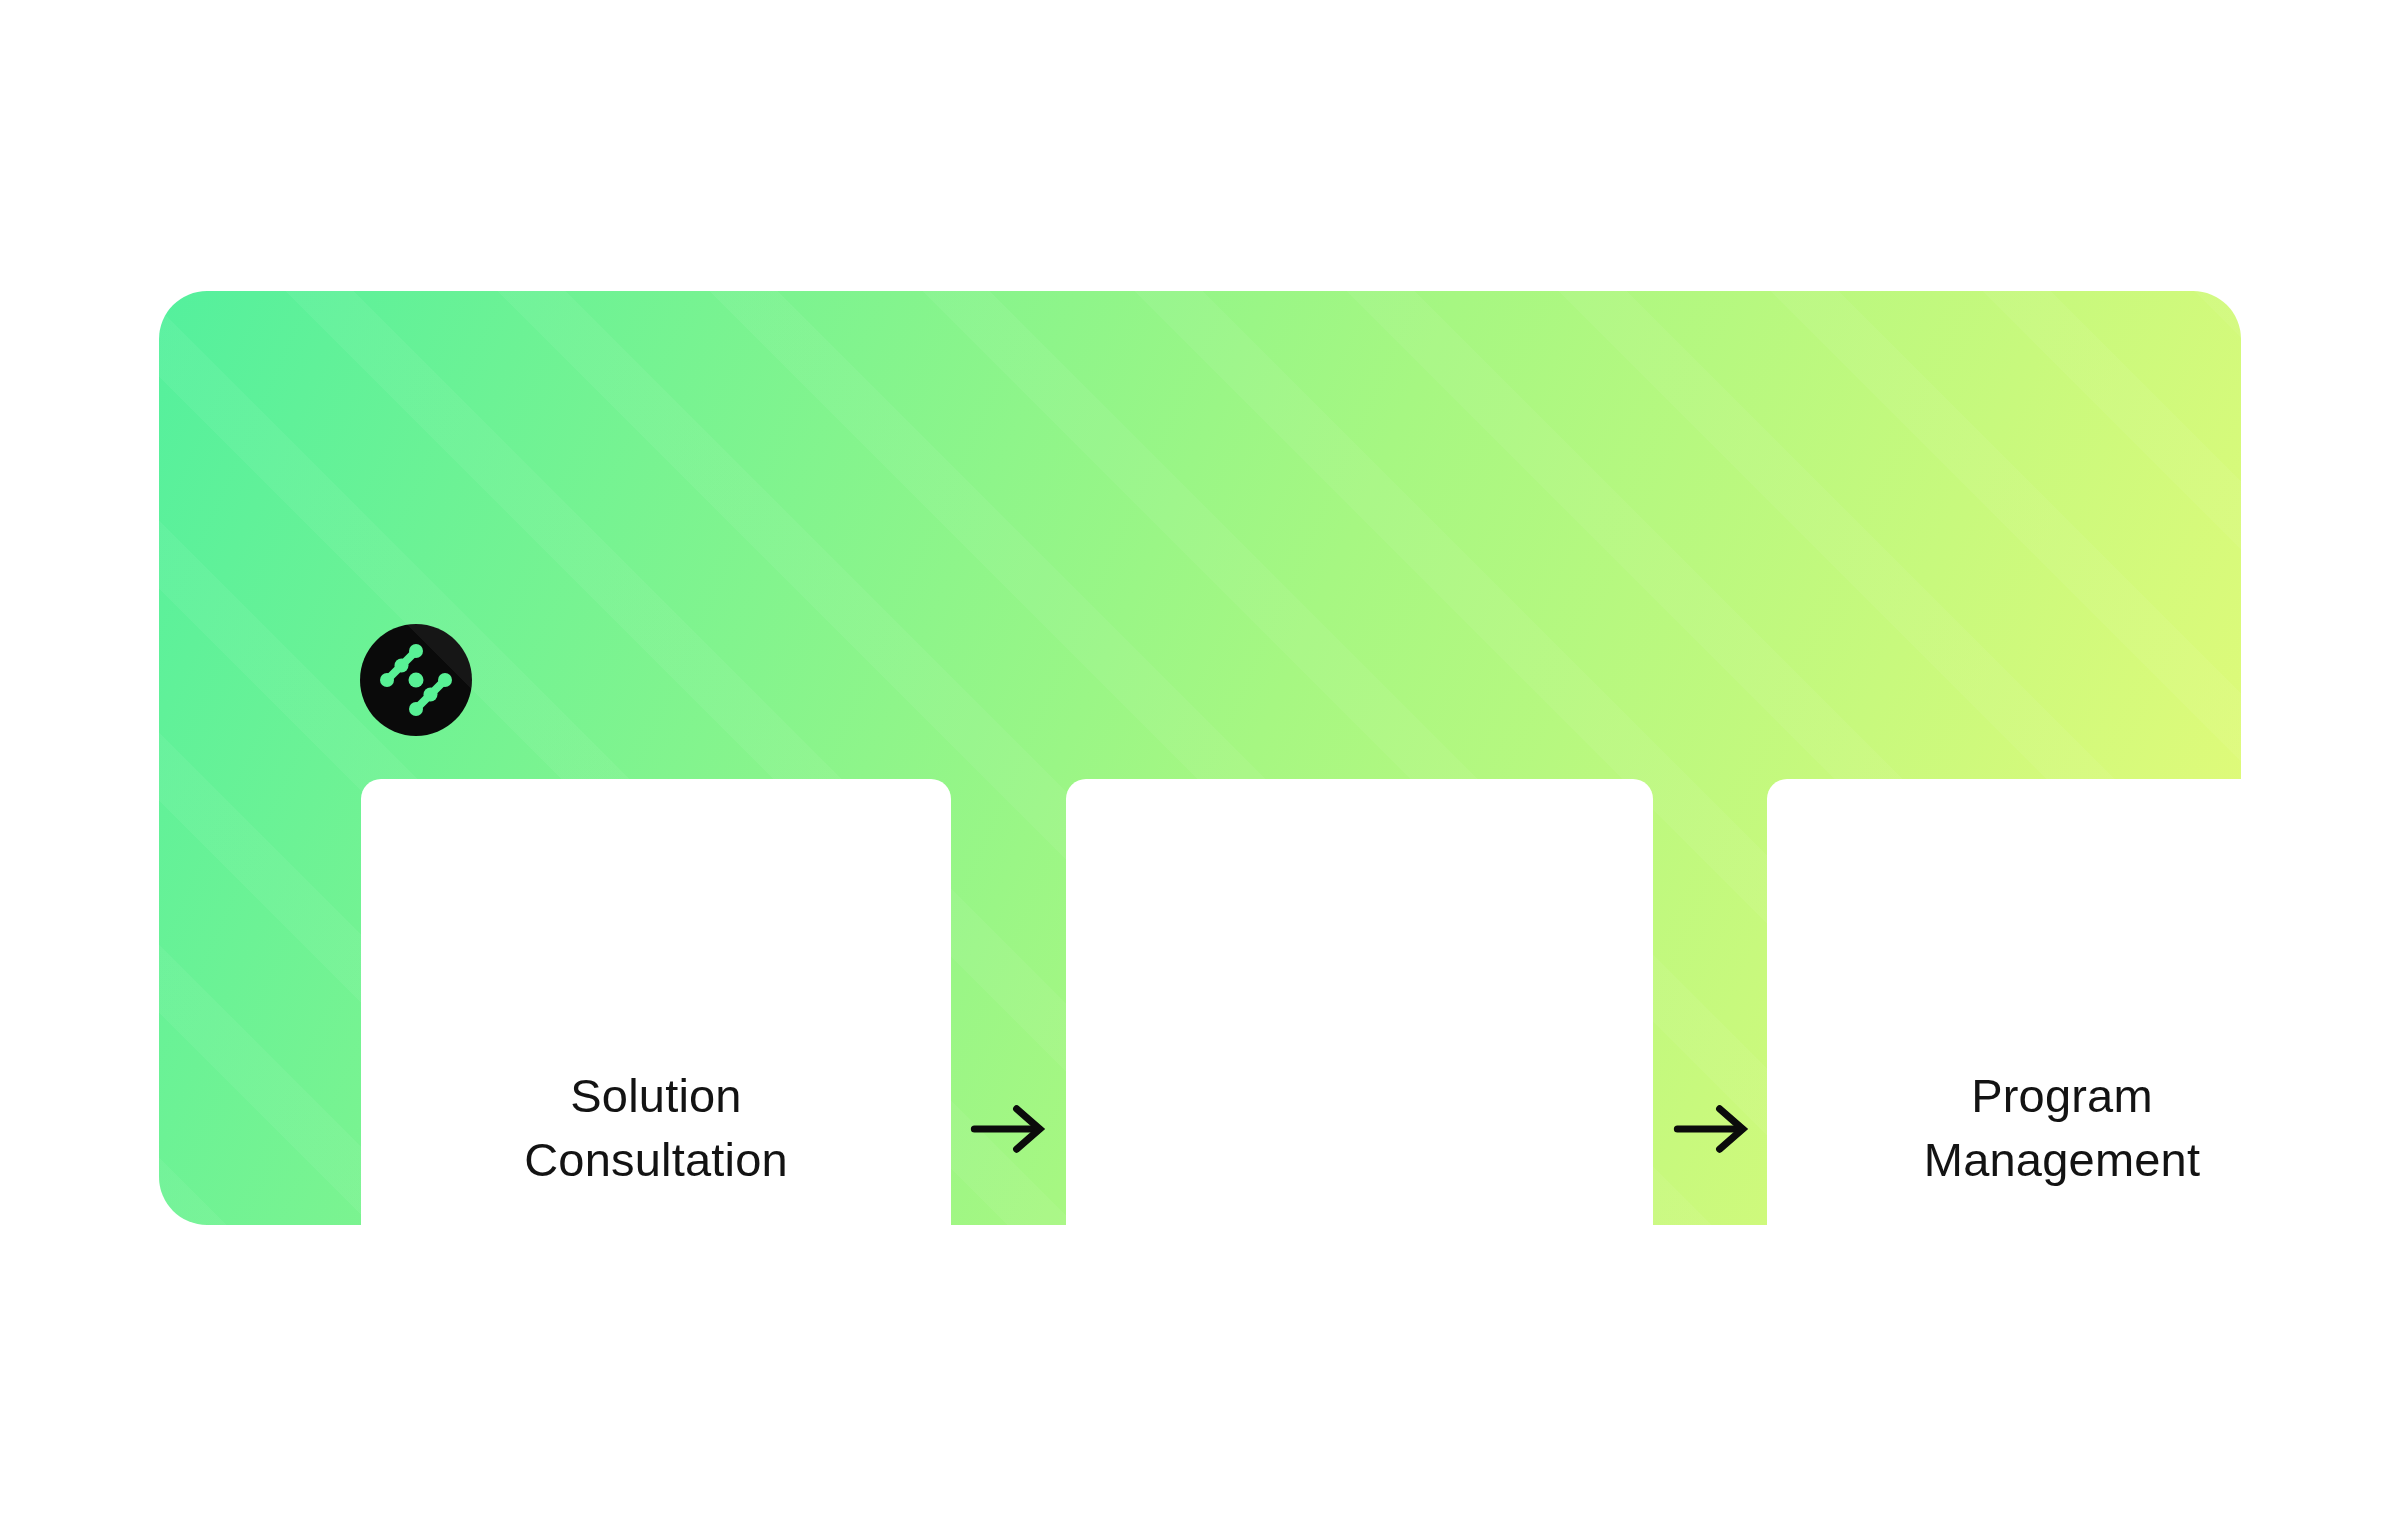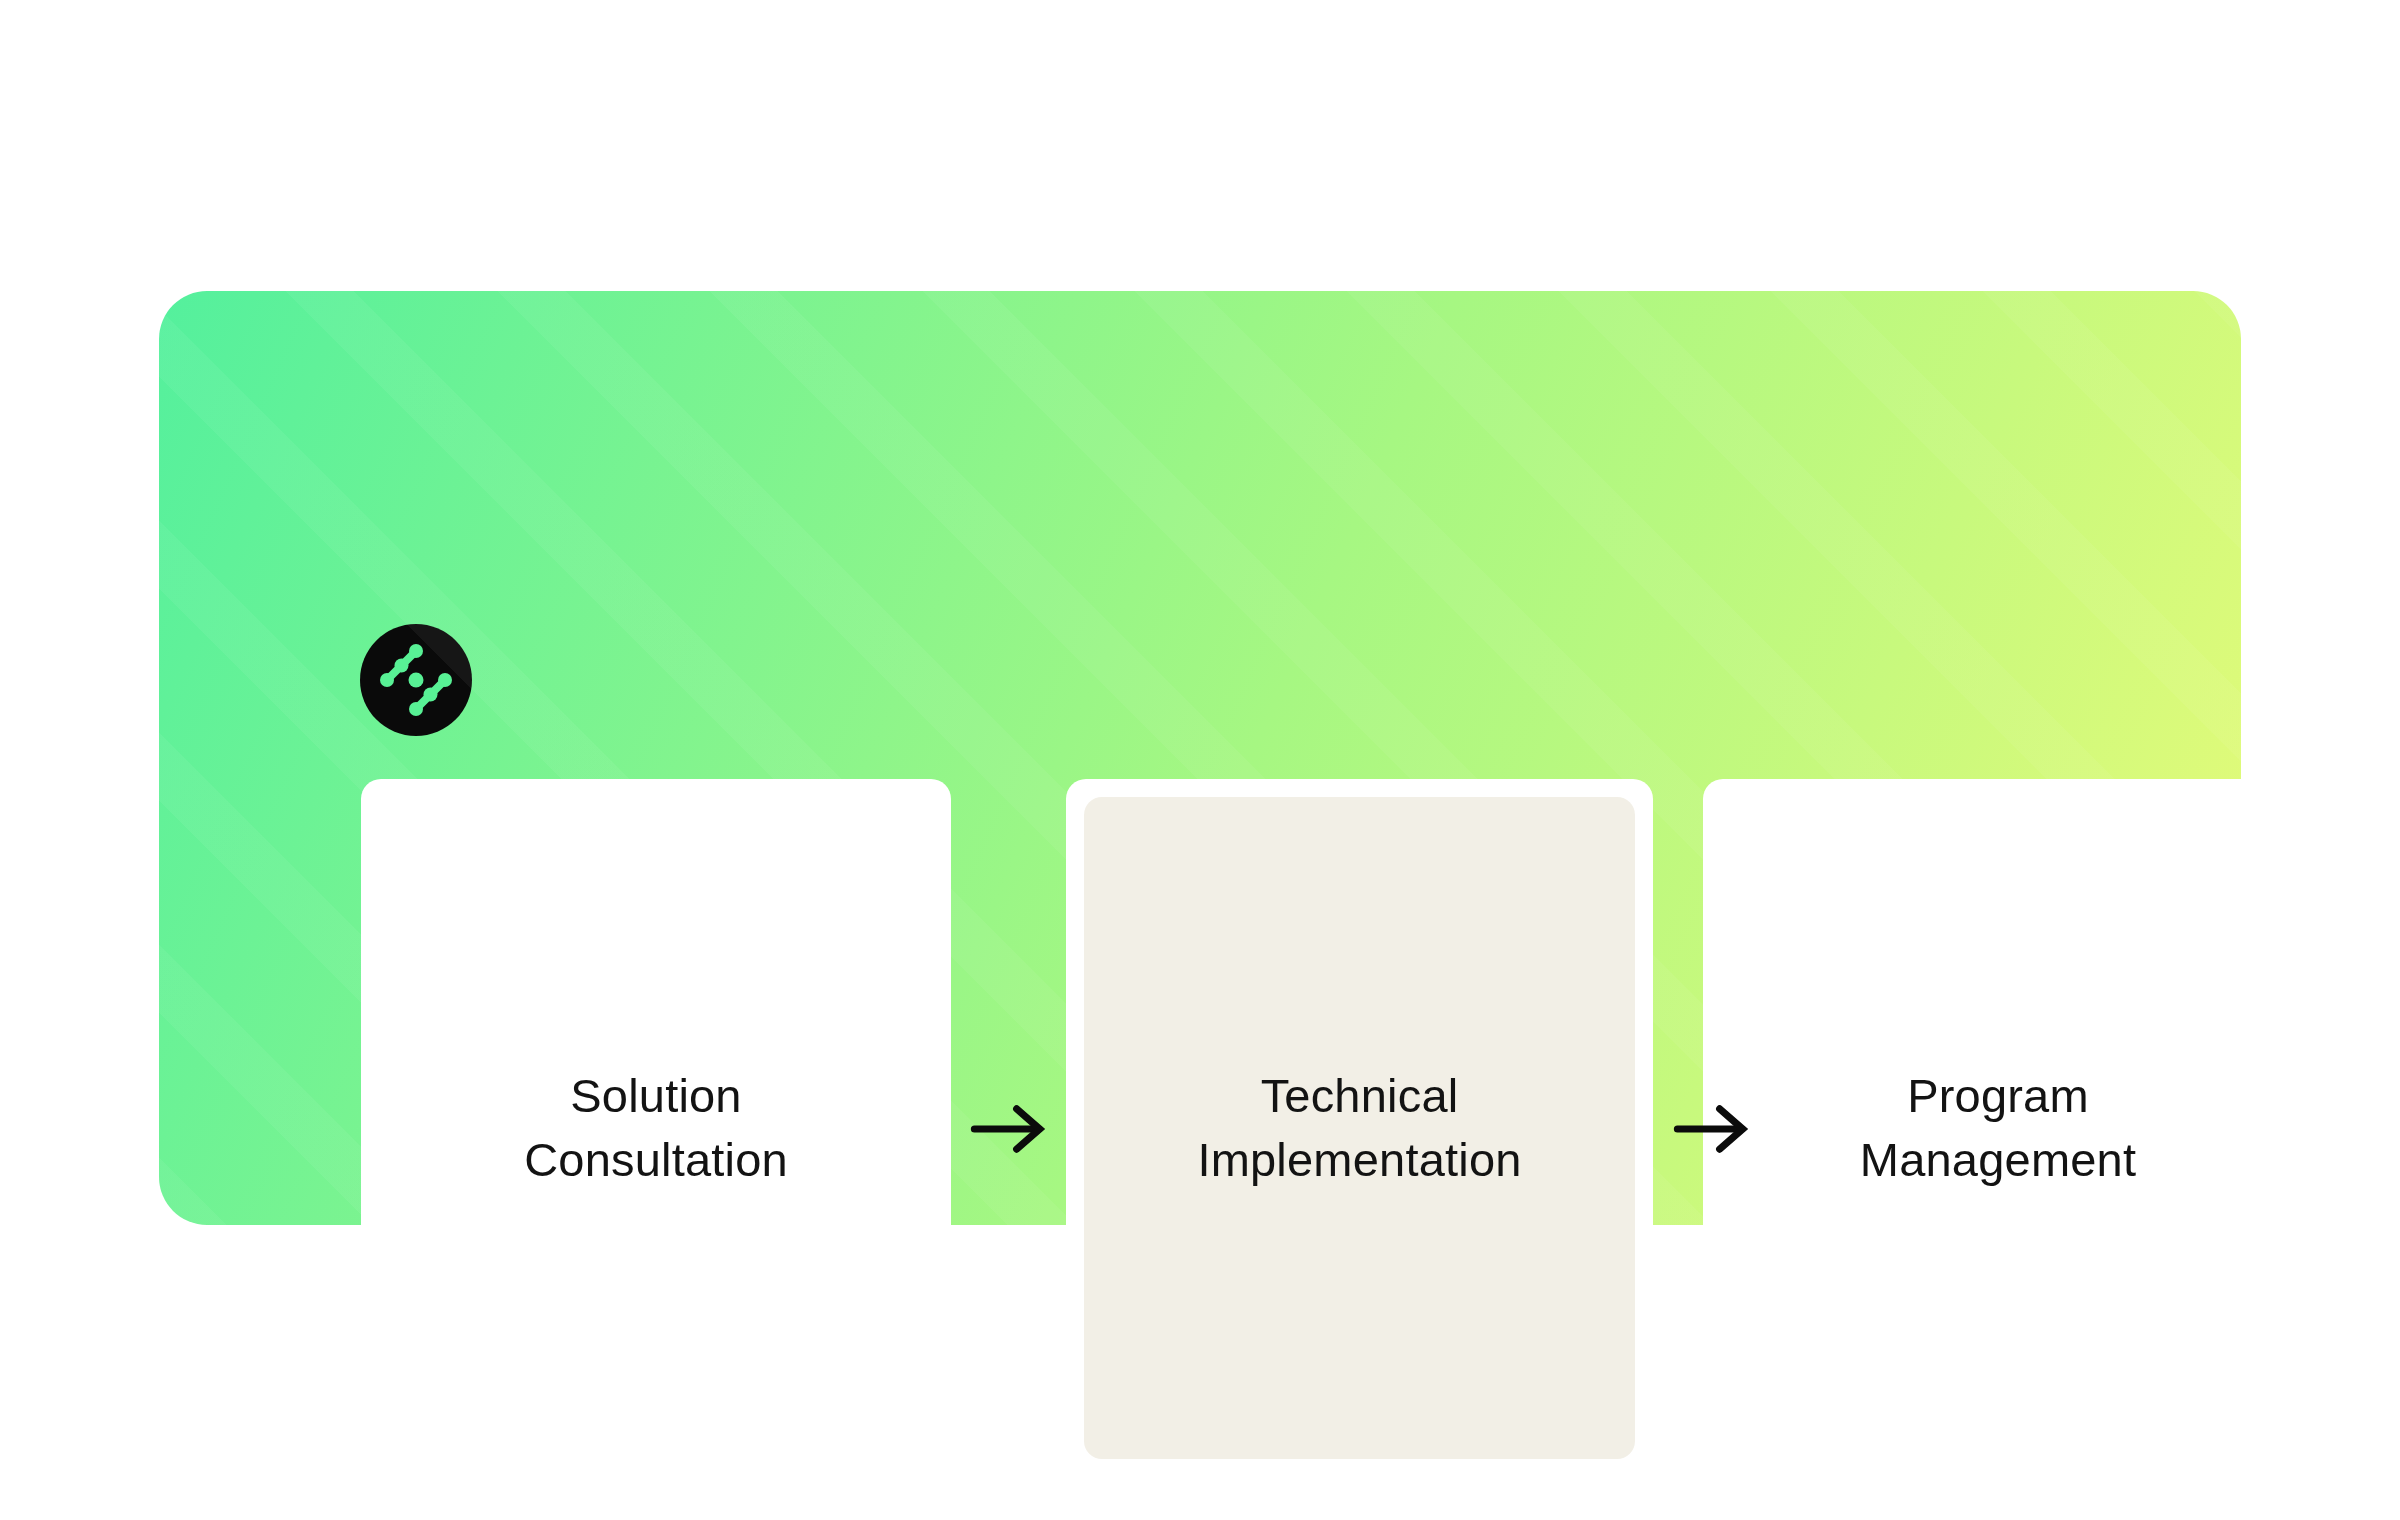--- a/index.html
+++ b/index.html
@@ -49,21 +49,21 @@
     top: 488px;
     height: 698px;
     background: var(--card-bg, #ffffff);
     border-radius: 20px;
     display: flex;
     align-items: center;
     justify-content: center;
     z-index: 1;
   }
   .card-left   { left: 202px;  width: 590px; }
-  .card-right  { left: 1544px; width: 590px; }
+  .card-right  { left: 1608px; width: 590px; }
 
   .card-group {
     position: absolute;
     left: 907px; top: 488px;
     width: 587px; height: 698px;
     background: var(--card-bg, #ffffff);
     border-radius: 20px;
     padding: 18px;
     box-sizing: border-box;
     display: flex;
@@ -136,23 +136,20 @@
     </div>
 
     <div class="arrow arrow-1">
       <svg viewBox="0 0 80 50" aria-hidden="true">
         <line class="stroke" x1="4" y1="25" x2="70" y2="25"></line>
         <polyline class="stroke" points="48,4 72,25 48,46"></polyline>
       </svg>
     </div>
 
     <div class="card-group">
-      <div class="subcard">
-        <div class="card-label">Technical Implementation</div>
-      </div>
     </div>
 
     <div class="arrow arrow-2">
       <svg viewBox="0 0 80 50" aria-hidden="true">
         <line class="stroke" x1="4" y1="25" x2="70" y2="25"></line>
         <polyline class="stroke" points="48,4 72,25 48,46"></polyline>
       </svg>
     </div>
 
     <div class="card card-right">

